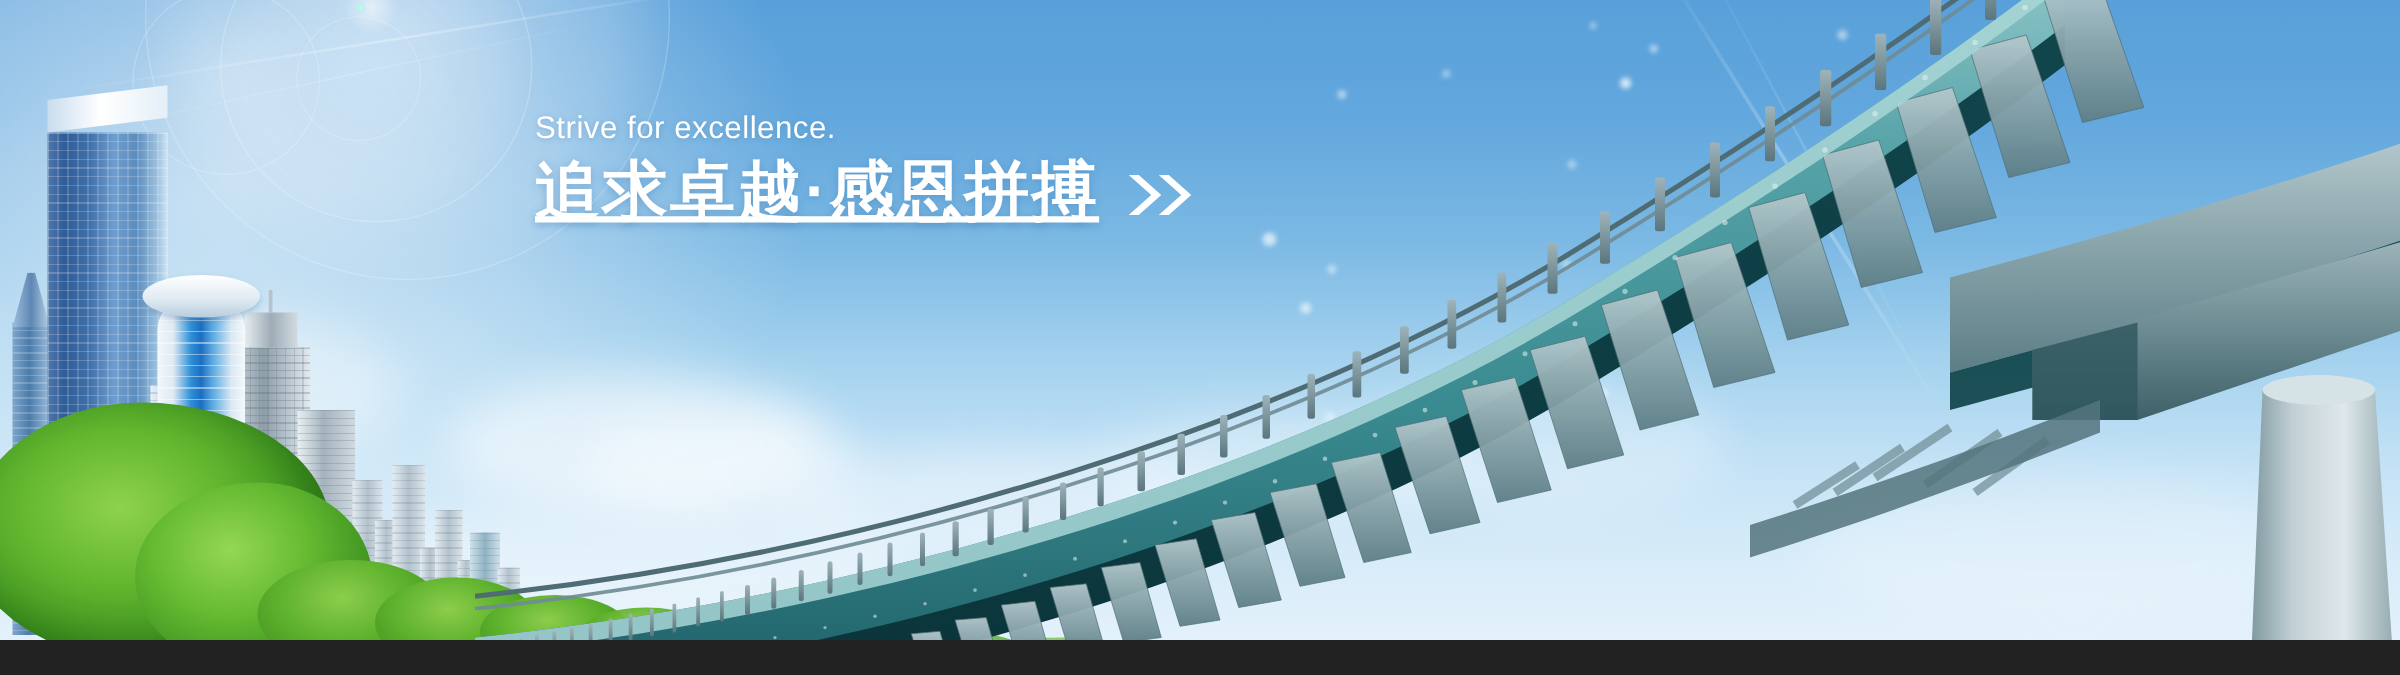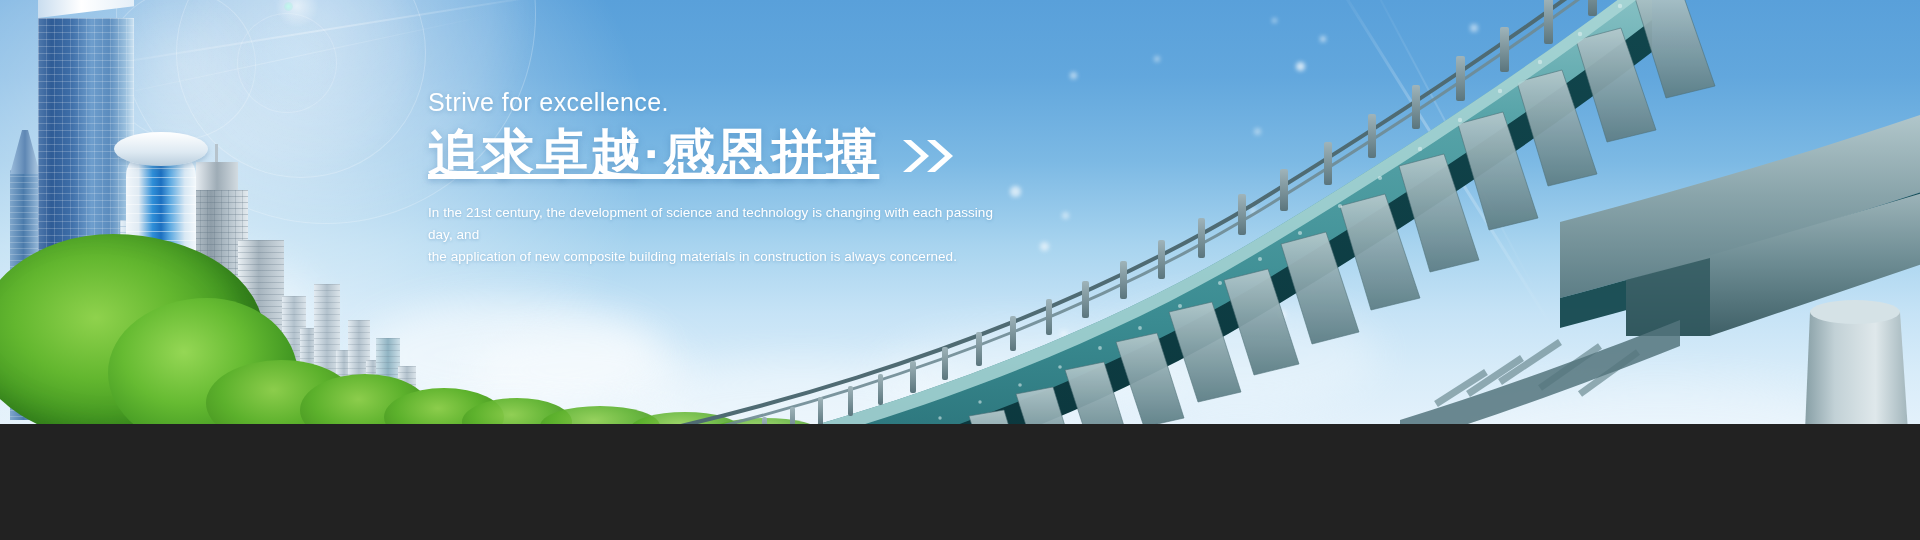--- a/index.html
+++ b/index.html
@@ -1,20 +1,20 @@
 <!DOCTYPE html>
 <html><head>
 <meta charset="utf-8">
 <style>
   * { margin:0; padding:0; box-sizing:border-box; }
   html,body { background:#222; }
 
   .banner{
     position:relative;
-    width:1920px; height:424px;
+    width:1920px; height:512px;
     overflow:hidden;
     font-family:"Liberation Sans","DejaVu Sans",sans-serif;
     background:linear-gradient(to bottom,#59a0da 0%,#62a7dd 18%,#7cb9e4 38%,#a8d4ef 58%,#c6e3f6 74%,#d8ecf9 88%,#e3f1fb 100%);
   }
 
   
   .sky-haze-left{
     position:absolute; left:-120px; top:-140px;
     width:760px; height:640px;
     background:radial-gradient(ellipse at 40% 45%,rgba(255,255,255,.62) 0%,rgba(255,255,255,.34) 38%,rgba(255,255,255,0) 72%);
@@ -495,19 +495,15 @@
     <div class="eyebrow">Strive for excellence.</div>
     <div class="headline-row">
       <div class="headline">追求卓越·感恩拼搏</div>
       <span class="chev">
         <svg width="56" height="40" viewBox="0 0 56 40" xmlns="http://www.w3.org/2000/svg">
           <polygon points="2,4 10,4 28,20 10,36 2,36 20,20" fill="#ffffff"></polygon>
           <polygon points="26,4 34,4 52,20 34,36 26,36 44,20" fill="#ffffff"></polygon>
         </svg>
       </span>
     </div>
-    <div class="lede">
-      <div>In the 21st century, the development of science and technology is changing with each passing day, and</div>
-      <div>the application of new composite building materials in construction is always concerned.</div>
-    </div>
   </div>
 
 </div>
 
 </body></html>

